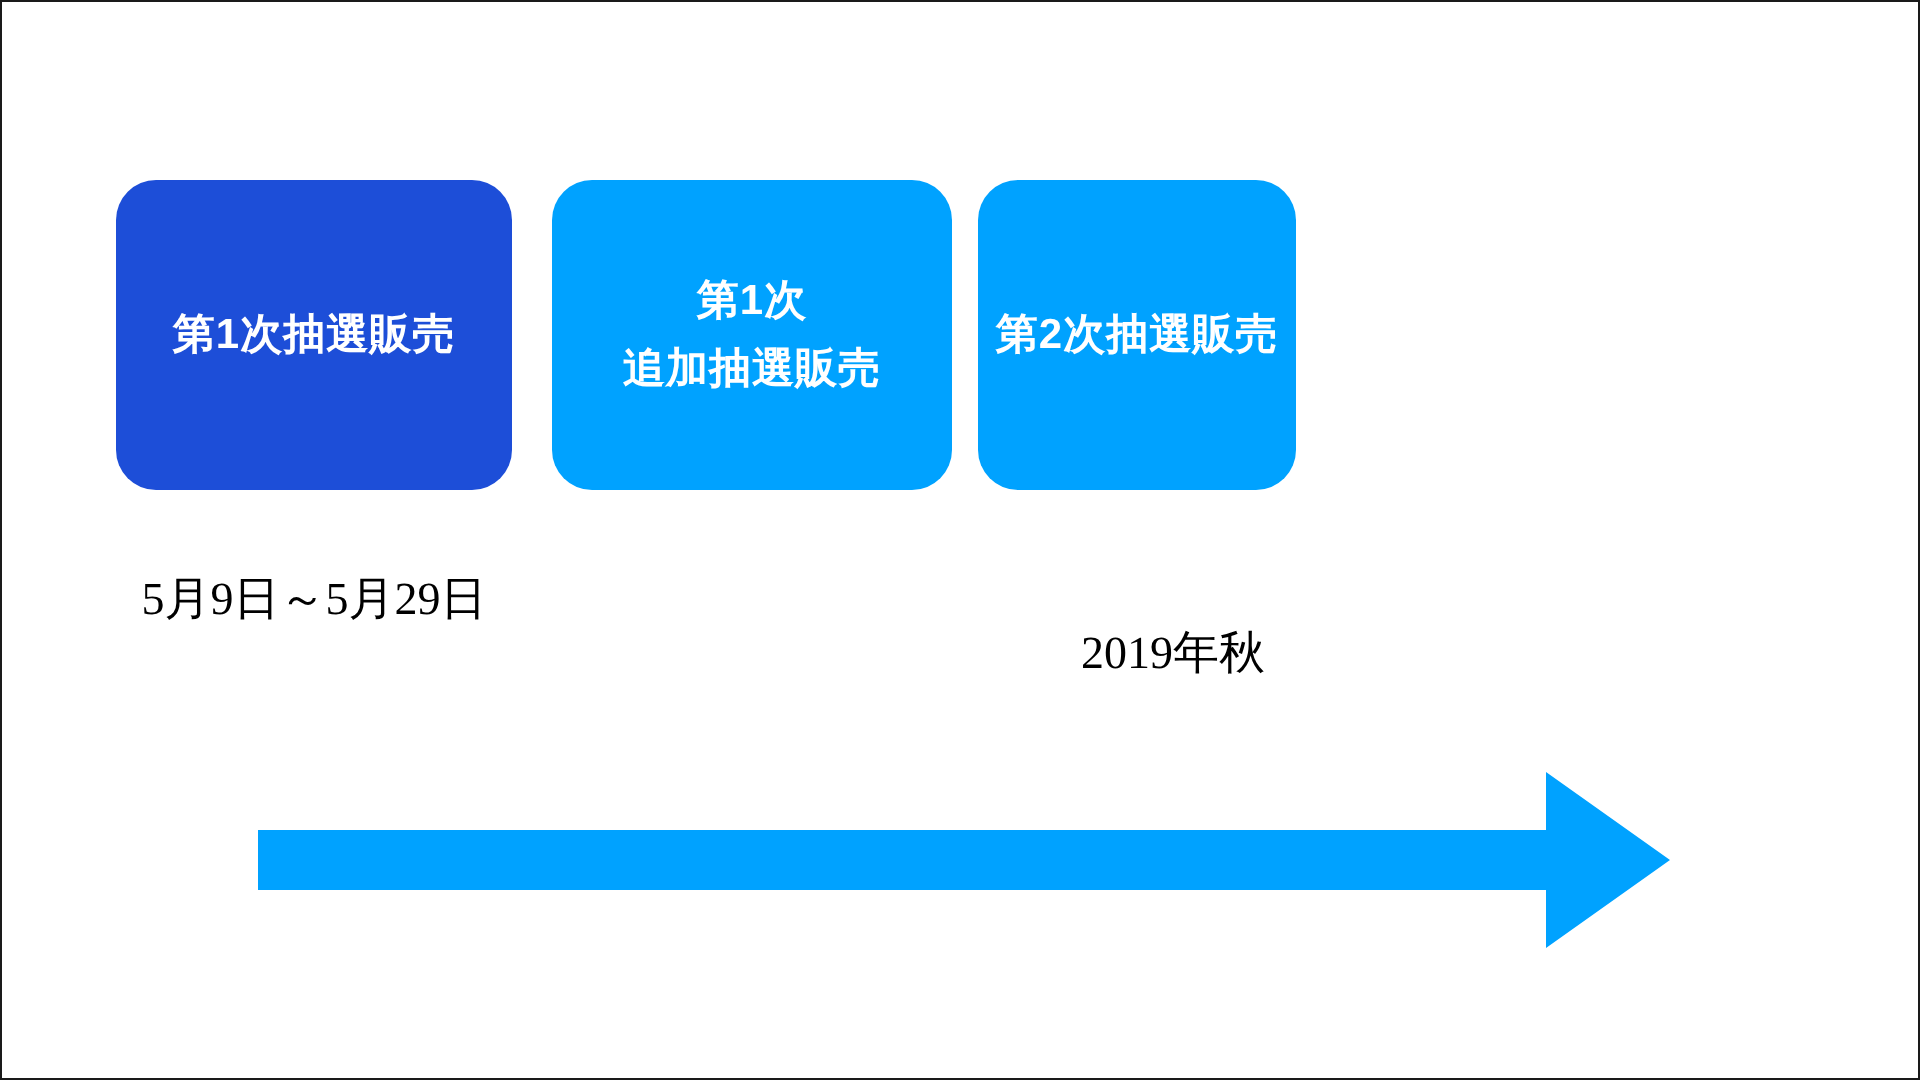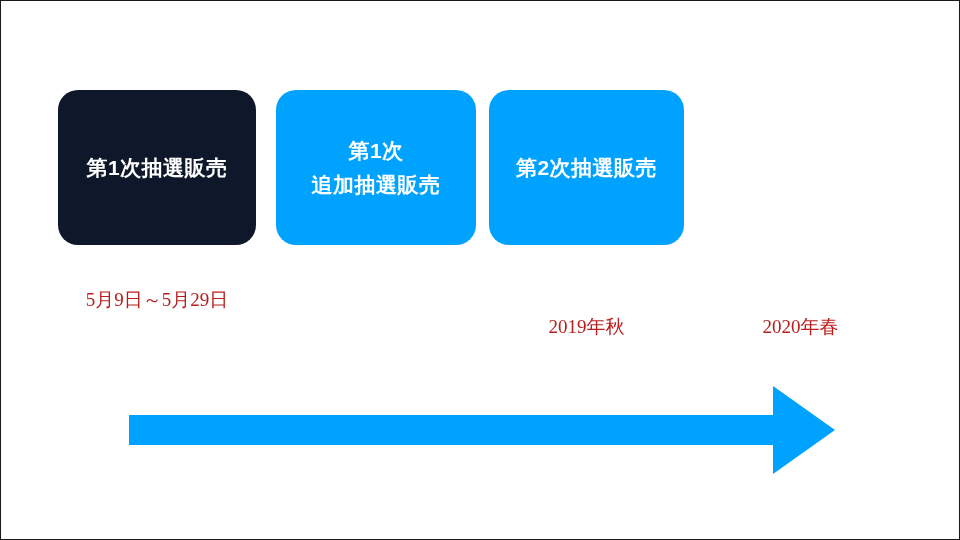--- a/index.html
+++ b/index.html
@@ -39,31 +39,31 @@
     white-space: nowrap;
     text-align: center;
   }
   .phase-box .box-line.serif-num {
     font-family: "Liberation Serif", serif;
     font-size: 23px;
   }
 
   #box-1 { left: 57px;  width: 198px; background: #939393; }
   #box-2 { left: 275px; width: 200px; background: #00a2ff; }
-  #box-3 { left: 488px; width: 195px; background: #00a2ff; }
+  #box-3 { left: 488px; width: 159px; background: #00a2ff; }
   #box-4 { left: 702px; width: 195px; background: #00a2ff; }
 
   
   .phase-caption {
     position: absolute;
     top: 280px;
     text-align: center;
     font-family: "Liberation Serif", serif;
-    color: #b91c1c;
-    font-size: 19px;
+    color: #000000;
+    font-size: 23px;
     line-height: 38px;
     white-space: nowrap;
   }
   #caption-1 { left: 47px;  width: 218px; }
   #caption-2 { left: 265px; width: 220px; top: 307px; }
   #caption-3 { left: 478px; width: 215px; top: 307px; font-family: Liberation Serif, serif; }
   #caption-4 { left: 692px; width: 215px; top: 307px; }
 
   
   #timeline-arrow {
@@ -75,21 +75,21 @@
   }
 
   
   [data-bind]:empty::before { content: ""; }
 </style>
 </head>
 <body>
 
 <div id="canvas">
 
-  <div class="phase-box" id="box-1" style="background: #0f172a;">
+  <div class="phase-box" id="box-1" style="background: #1d4ed8;">
     <div class="box-line" data-bind="timeline.phases.0.box_lines.0">第1次抽選販売</div>
   </div>
 
   <div class="phase-box" id="box-2" style="background: rgb(0, 162, 255);">
     <div class="box-line" data-bind="timeline.phases.1.box_lines.0">第1次</div>
     <div class="box-line" data-bind="timeline.phases.1.box_lines.1">追加抽選販売</div>
   </div>
 
   <div class="phase-box" id="box-3" style="background: rgb(0, 162, 255);">
     <div class="box-line" data-bind="timeline.phases.2.box_lines.0">第2次抽選販売</div>
@@ -98,21 +98,18 @@
 
   <div class="phase-caption" id="caption-1">
     <div data-bind="timeline.phases.0.caption_lines.0">5月9日～5月29日</div>
   </div>
 
 
   <div class="phase-caption" id="caption-3">
     <div data-bind="timeline.phases.2.caption_lines.0">2019年秋</div>
   </div>
 
-  <div class="phase-caption" id="caption-4">
-    <div data-bind="timeline.phases.3.caption_lines.0">2020年春</div>
-  </div>
 
   <svg id="timeline-arrow" viewBox="0 0 706 94">
     <polygon points="0,32 644,32 644,3 706,47 644,91 644,62 0,62" fill="#00a2ff"></polygon>
   </svg>
 
 </div>
 
 </body></html>

